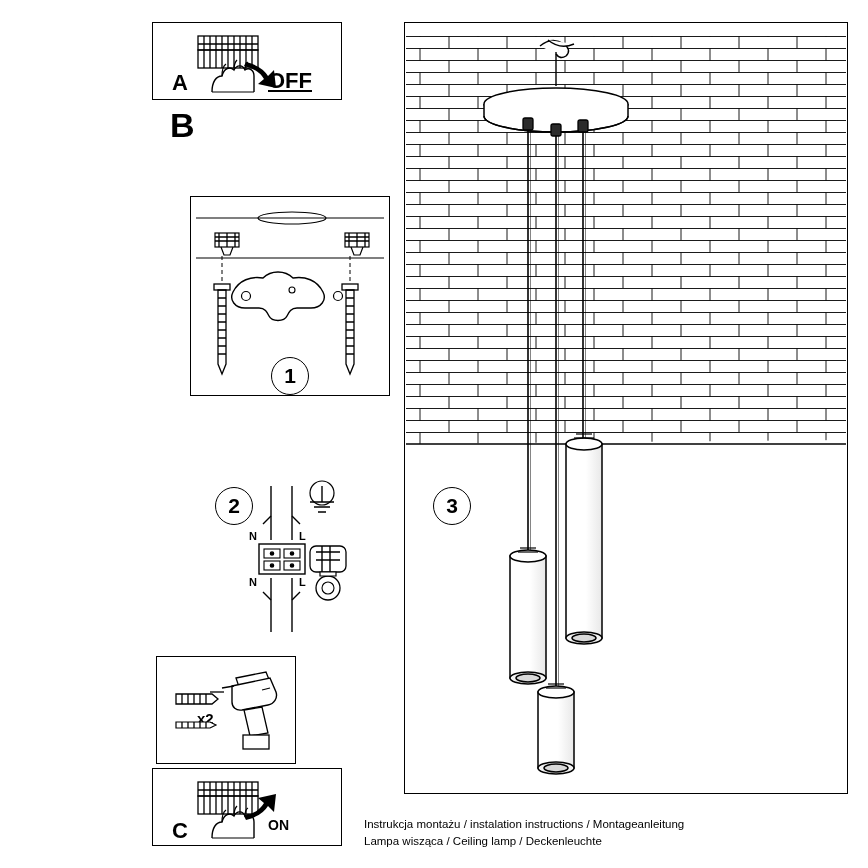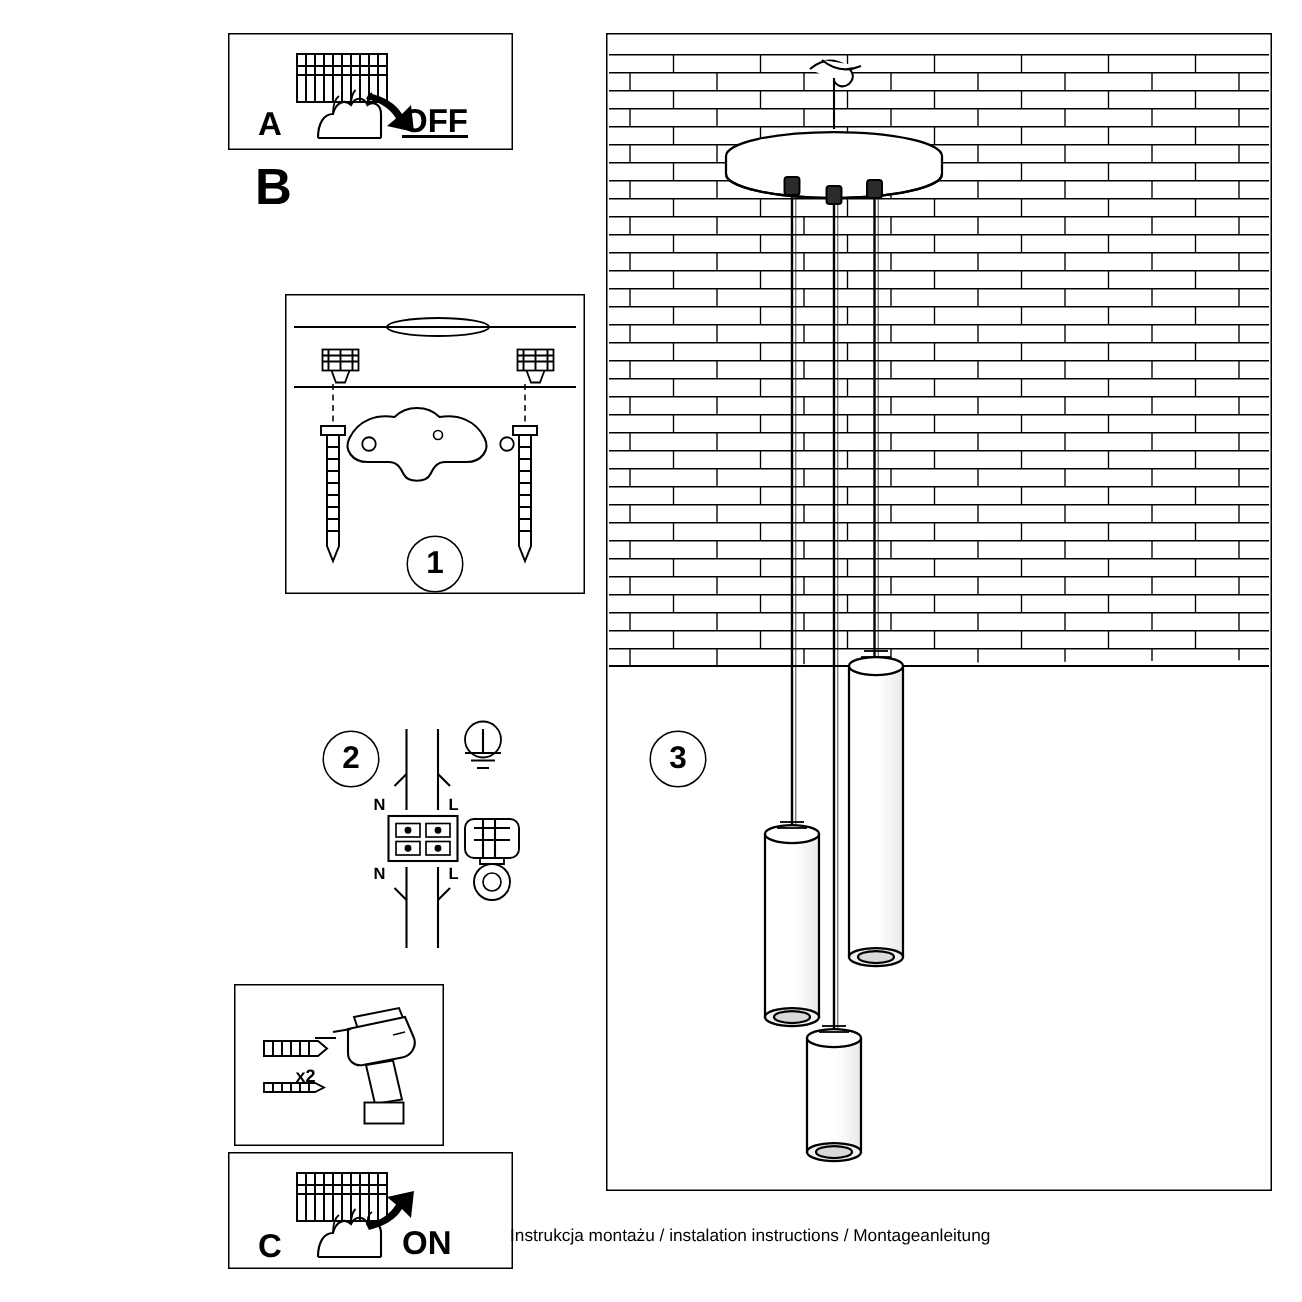--- a/index.html
+++ b/index.html
@@ -49,21 +49,21 @@
 
   
   #step-3 { left: 404px; top: 22px; width: 444px; height: 772px; }
 
   
   #step-tool { left: 156px; top: 656px; width: 140px; height: 108px; }
 
   
   #step-c { left: 152px; top: 768px; width: 190px; height: 78px; }
   #step-c-letter { left: 172px; top: 820px; font-size: 22px; }
-  #step-c-on { left: 268px; top: 818px; font-size: 22px; }
+  #step-c-on { left: 268px; top: 818px; font-size: 14px; }
 
   
   .circle-num {
     position: absolute;
     border: 1.8px solid #000;
     border-radius: 50%;
     display: flex;
     align-items: center;
     justify-content: center;
     font-size: 21px;
@@ -71,41 +71,41 @@
     background: #fff;
     box-sizing: border-box;
   }
   #circ-1 { left: 271px; top: 357px; width: 38px; height: 38px; }
   #circ-2 { left: 215px; top: 487px; width: 38px; height: 38px; }
   #circ-3 { left: 433px; top: 487px; width: 38px; height: 38px; }
 
   
   #caption {
     position: absolute;
-    left: 340px;
+    left: 364px;
     top: 816px;
     width: 420px;
     font-size: 11.5px;
     line-height: 1.5;
   }
   #caption div { white-space: nowrap; }
 
   
   .ovl {
     position: absolute;
     left: 0; top: 0;
     width: 868px;
     height: 868px;
     pointer-events: none;
   }
   .x2-label {
     position: absolute;
     left: 197px;
     top: 710px;
-    font-size: 12px;
+    font-size: 15px;
     font-weight: bold;
   }
 </style>
 </head>
 <body>
 
 <div id="sheet">
 
   <div class="box" id="step-a"></div>
   <div class="lbl" id="step-a-letter">A</div>
@@ -123,20 +123,21 @@
 
   <div class="box" id="step-tool"></div>
   <div class="x2-label">x2</div>
 
   <div class="box" id="step-c"></div>
   <div class="lbl" id="step-c-letter">C</div>
   <div class="lbl" id="step-c-on">ON</div>
 
   <div id="caption">
     <div>Instrukcja montażu / instalation instructions / Montageanleitung</div>
+    <div>Lampa wisząca / Ceiling lamp / Deckenleuchte</div>
   </div>
 
   <svg class="ovl" viewBox="0 0 868 868" xmlns="http://www.w3.org/2000/svg">
     <defs>
 
       <pattern id="brickpat" width="58" height="24" patternUnits="userSpaceOnUse">
         <rect width="58" height="24" fill="#ffffff"></rect>
         <path d="M0 0.5 H58 M0 12.5 H58 M0 24.5 H58" stroke="#000" stroke-width="0.9" fill="none"></path>
         <path d="M14 0.5 V12.5 M43 12.5 V24.5" stroke="#000" stroke-width="0.9" fill="none"></path>
       </pattern>

